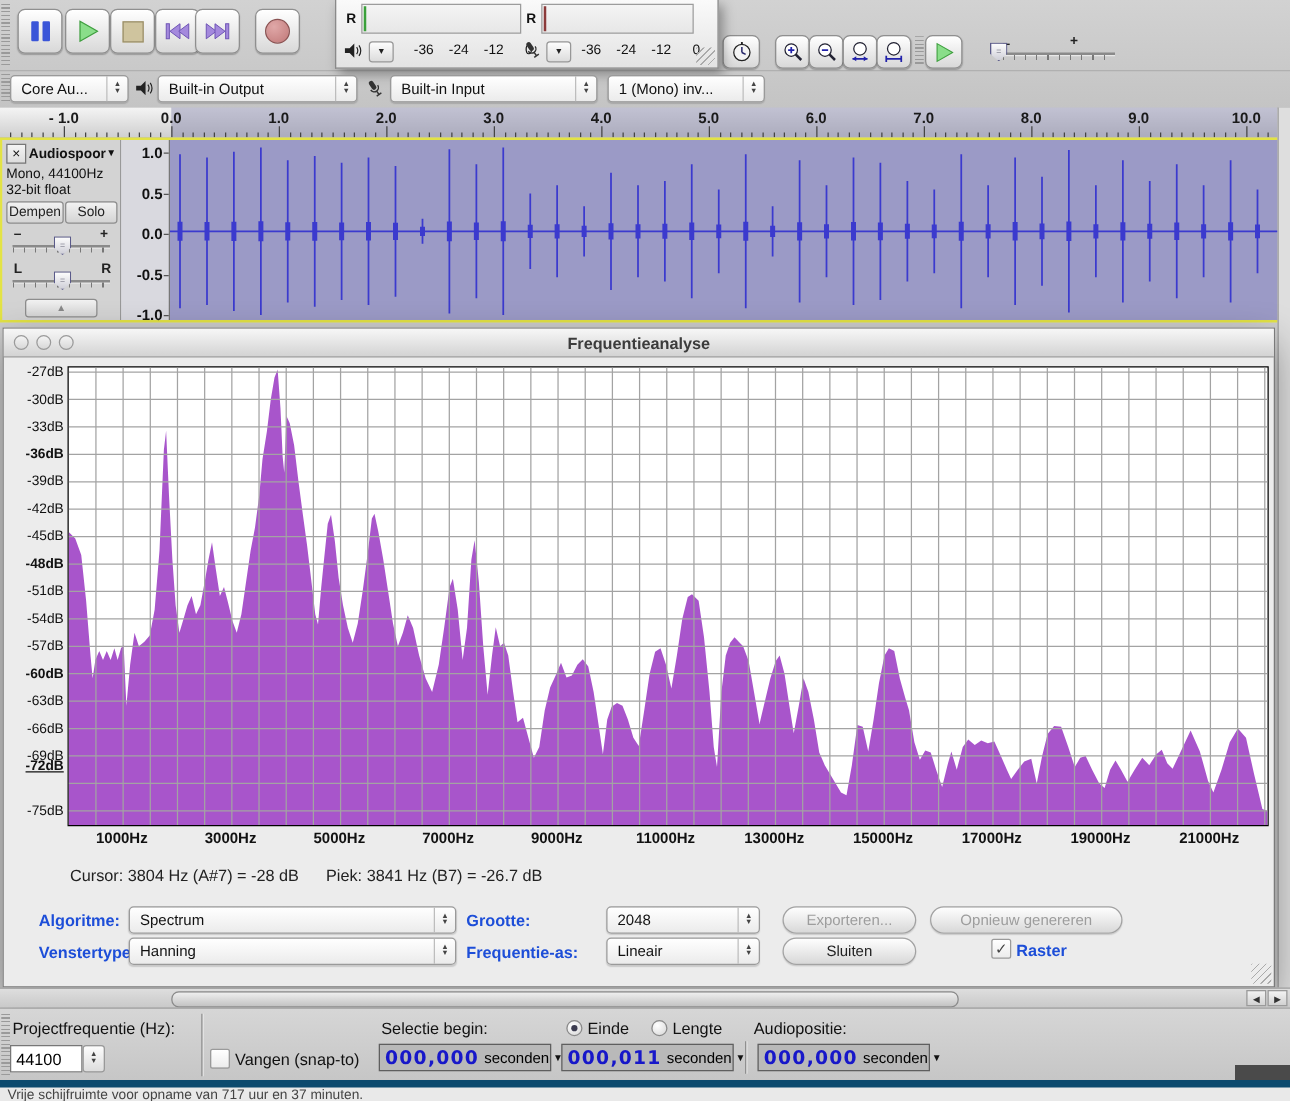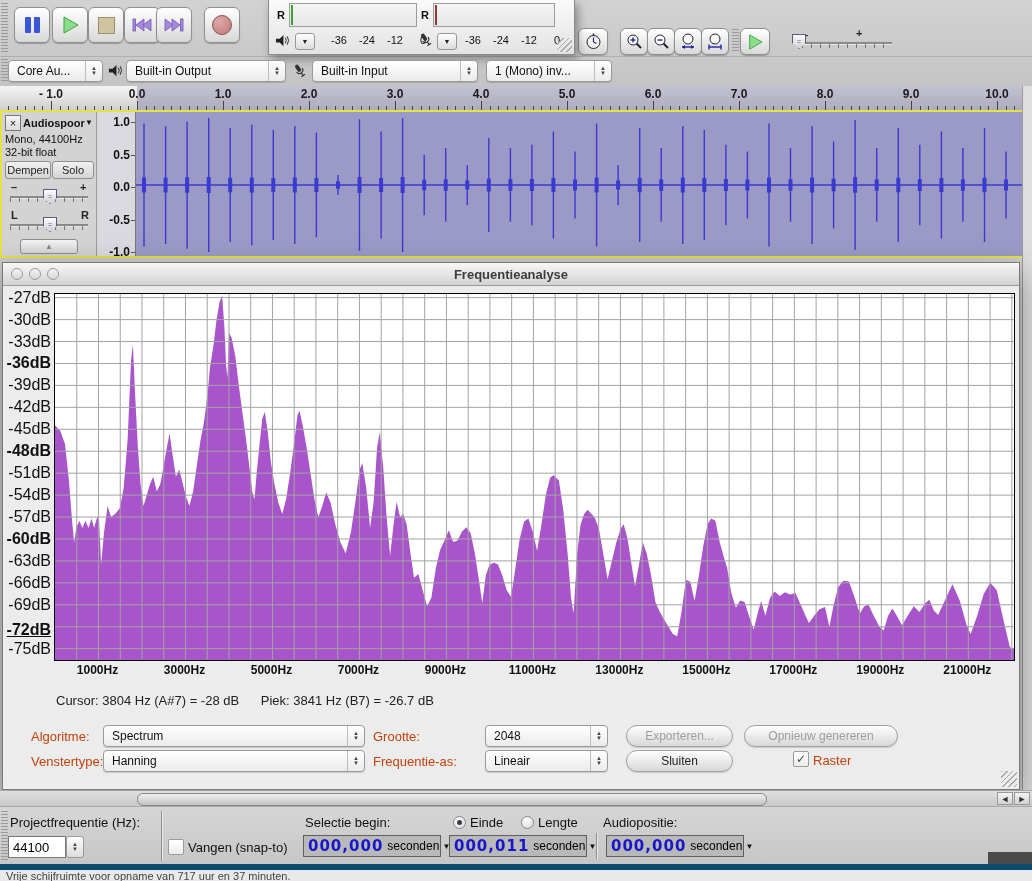--- a/index.html
+++ b/index.html
@@ -52,25 +52,25 @@
   #vruler .vtick{position:absolute;right:0;width:4px;height:1px;background:#555;}
   #wave{left:134px;top:0;width:888px;height:144px;background:#9b9ac6;}
   
   #dialog{left:2px;top:262px;width:1018px;height:528px;background:#ececec;border:1px solid #7a7a7a;
           box-shadow:0 12px 30px rgba(0,0,0,.4);box-sizing:border-box;}
   #dlgtitle{left:0;top:0;width:100%;height:22px;background:linear-gradient(#f7f7f7,#d3d3d3);
             border-bottom:1px solid #9a9a9a;display:flex;align-items:center;justify-content:center;
             font-size:13px;font-weight:bold;color:#3c3c3c;}
   .tl-circle{width:12px;height:12px;border-radius:50%;background:linear-gradient(#f4f4f4,#d8d8d8);border:1px solid #9a9a9a;box-sizing:border-box;}
   #plot{left:51px;top:30px;width:959px;height:366px;background:#fff;border:1px solid #000;}
-  .dblab{position:absolute;right:2px;font-size:16px;color:#111;transform:translateY(-50%);white-space:nowrap;}
+  .dblab{position:absolute;right:2px;font-size:11px;color:#111;transform:translateY(-50%);white-space:nowrap;}
   .dblab.bold{font-weight:bold;}
   .hzlab{position:absolute;font-size:12px;font-weight:bold;color:#111;transform:translateX(-50%);}
   #statusline{font-size:13px;color:#222;}
-  .ctl-label{font-size:13px;color:#c2410c;}
+  .ctl-label{font-size:13px;color:#1d4ed8;font-weight:bold;}
   .push-btn{height:20px;border-radius:11px;background:linear-gradient(#fefefe,#d8d8d8);border:1px solid #a2a2a2;
             display:flex;align-items:center;justify-content:center;font-size:12px;color:#222;
             box-shadow:0 1px 1px rgba(0,0,0,.15);}
   .push-btn.disabled{color:#9d9d9d;}
   .checkbox{width:14px;height:14px;background:linear-gradient(#fff,#ececec);border:1px solid #9a9a9a;border-radius:2px;
             display:flex;align-items:center;justify-content:center;font-size:12px;color:#444;font-weight:bold;}
   .grip-diag{background:repeating-linear-gradient(135deg,#aaa 0 1px,transparent 1px 4px);}
   
   #hscroll{left:0;top:790px;width:1032px;height:16px;background:linear-gradient(#dedede,#c9c9c9);border-top:1px solid #a5a5a5;box-sizing:border-box;}
   #hthumb{left:137px;top:2px;width:628px;height:11px;border-radius:6px;background:linear-gradient(#efefef,#c3c3c3);border:1px solid #8a8a8a;}
@@ -498,21 +498,21 @@
       <div class="dblab" style="top: 114.344px;">-42dB</div>
       <div class="dblab" style="top: 136.281px;">-45dB</div>
       <div class="dblab bold" style="top: 158.219px;">-48dB</div>
       <div class="dblab" style="top: 180.156px;">-51dB</div>
       <div class="dblab" style="top: 202.094px;">-54dB</div>
       <div class="dblab" style="top: 224.031px;">-57dB</div>
       <div class="dblab bold" style="top: 245.969px;">-60dB</div>
       <div class="dblab" style="top: 267.906px;">-63dB</div>
       <div class="dblab" style="top: 289.844px;">-66dB</div>
       <div class="dblab" style="top: 311.781px;">-69dB</div>
-      <div class="dblab bold" style="top: 337px; text-decoration: underline;">-72dB</div>
+      <div class="dblab bold" style="top: 320px; text-decoration: underline;">-72dB</div>
       <div class="dblab" style="top: 355.656px;">-75dB</div>
     </div>
   <div id="plot" class="abs">
     <svg id="spec-svg" width="959" height="366" viewBox="0 0 959 366" preserveAspectRatio="none">
         <polygon points="0.0,131.6 5.2,136.7 10.0,149.9 13.9,186.5 17.4,230.3 19.1,248.6 21.3,234.0 24.4,226.7 27.4,234.0 30.4,226.7 33.5,234.0 36.5,224.5 39.1,234.0 41.8,224.5 43.9,221.6 46.1,270.6 49.1,237.7 52.6,212.1 56.1,223.0 60.5,219.4 64.8,214.3 68.7,193.8 72.6,146.3 76.1,65.8 77.9,50.5 80.2,102.4 82.9,153.6 85.5,190.1 88.5,212.1 91.8,201.1 95.0,190.1 98.3,182.8 101.8,197.4 105.3,190.1 108.7,171.8 111.8,153.6 114.6,139.7 117.6,160.9 120.9,182.8 124.2,175.5 127.4,187.9 130.9,202.6 134.4,212.1 138.1,197.4 141.8,171.8 145.5,146.3 149.0,128.0 152.4,102.4 155.0,73.1 158.5,51.2 161.6,25.6 164.6,8.0 167.1,1.5 169.4,32.9 171.1,70.9 172.4,84.1 174.2,38.8 176.8,44.6 180.3,62.2 183.8,91.4 187.2,117.0 190.7,142.6 194.2,171.8 197.2,197.4 199.4,205.5 202.0,175.5 204.6,149.9 207.2,125.0 209.8,117.7 212.9,138.9 215.9,168.2 219.4,190.1 223.3,208.4 227.2,220.1 231.2,204.8 235.1,179.2 239.0,149.9 242.5,120.7 244.6,117.0 247.7,131.6 251.6,153.6 255.5,179.2 259.4,204.8 263.3,223.0 267.3,212.1 271.2,198.2 275.5,208.4 280.3,230.3 285.5,248.6 290.7,259.6 296.0,237.7 300.3,208.4 304.7,175.5 307.3,168.9 311.2,193.8 315.1,234.0 318.6,208.4 322.1,153.6 324.7,138.2 328.1,171.8 331.6,223.0 335.1,261.8 338.6,230.3 341.6,207.7 345.1,223.0 348.2,220.1 351.6,230.3 355.5,259.6 359.0,283.7 363.4,280.1 367.7,296.2 372.1,312.2 376.4,303.5 380.8,274.2 385.1,255.9 389.5,246.4 393.8,236.2 398.2,247.9 402.5,246.4 406.9,237.7 411.2,233.3 415.6,239.1 419.9,259.6 424.3,288.8 427.3,309.3 430.8,281.5 434.3,271.3 438.6,268.4 443.0,270.6 447.3,281.5 451.7,296.2 456.0,302.7 460.4,274.2 464.7,245.0 469.1,227.4 473.4,224.5 477.8,237.7 482.1,256.7 486.5,230.3 490.8,201.1 495.2,183.5 498.6,181.3 503.9,186.5 508.2,215.7 512.6,259.6 516.0,303.5 518.6,319.6 522.1,259.6 525.6,230.3 529.1,220.1 532.6,215.7 536.0,219.4 539.5,223.0 543.9,234.7 548.2,259.6 552.6,285.2 556.9,266.9 561.3,248.6 565.6,234.7 568.7,230.3 572.6,245.0 576.5,270.6 580.0,292.5 583.9,271.3 587.8,248.6 591.7,259.6 596.1,281.5 600.4,307.9 604.8,318.1 609.1,325.4 613.5,332.7 617.8,340.0 622.2,342.2 626.5,318.1 630.9,285.9 635.2,287.4 639.6,307.1 643.9,281.5 648.2,252.3 652.6,230.3 656.1,224.5 660.4,226.7 664.8,248.6 669.1,264.0 672.2,274.2 676.5,299.8 680.9,313.7 685.2,306.4 689.6,307.9 693.9,321.8 698.7,335.6 703.0,318.1 706.1,307.1 710.4,321.8 715.2,303.5 719.6,297.6 724.8,302.0 730.0,298.3 735.2,300.5 740.5,299.1 745.7,310.8 750.5,321.8 753.9,329.1 759.2,321.8 764.4,315.2 770.0,313.0 774.4,332.7 778.7,310.8 783.1,293.2 788.3,286.7 793.9,287.4 799.6,303.5 804.8,319.6 809.2,312.2 813.5,310.8 818.7,321.8 824.4,332.7 828.7,336.4 833.1,321.8 837.4,314.4 841.8,321.8 847.0,331.3 852.7,321.8 858.8,312.2 864.4,318.1 870.1,309.3 874.4,305.7 878.8,316.6 883.1,321.0 889.6,307.1 897.5,290.3 904.9,307.1 911.4,330.5 915.7,340.0 922.2,321.8 928.8,299.8 935.3,288.8 941.8,296.2 948.3,325.4 954.9,353.2 959.0,354.7 959,366 0,366" fill="#a855cb"></polygon>
         <line x1="21.746031746031747" y1="0" x2="21.746031746031747" y2="366" stroke="#a3a3a3" stroke-width="1"></line>
         <line x1="43.492063492063494" y1="0" x2="43.492063492063494" y2="366" stroke="#a3a3a3" stroke-width="1"></line>
         <line x1="65.23809523809524" y1="0" x2="65.23809523809524" y2="366" stroke="#a3a3a3" stroke-width="1"></line>
         <line x1="86.98412698412699" y1="0" x2="86.98412698412699" y2="366" stroke="#a3a3a3" stroke-width="1"></line>
         <line x1="108.73015873015873" y1="0" x2="108.73015873015873" y2="366" stroke="#a3a3a3" stroke-width="1"></line>

